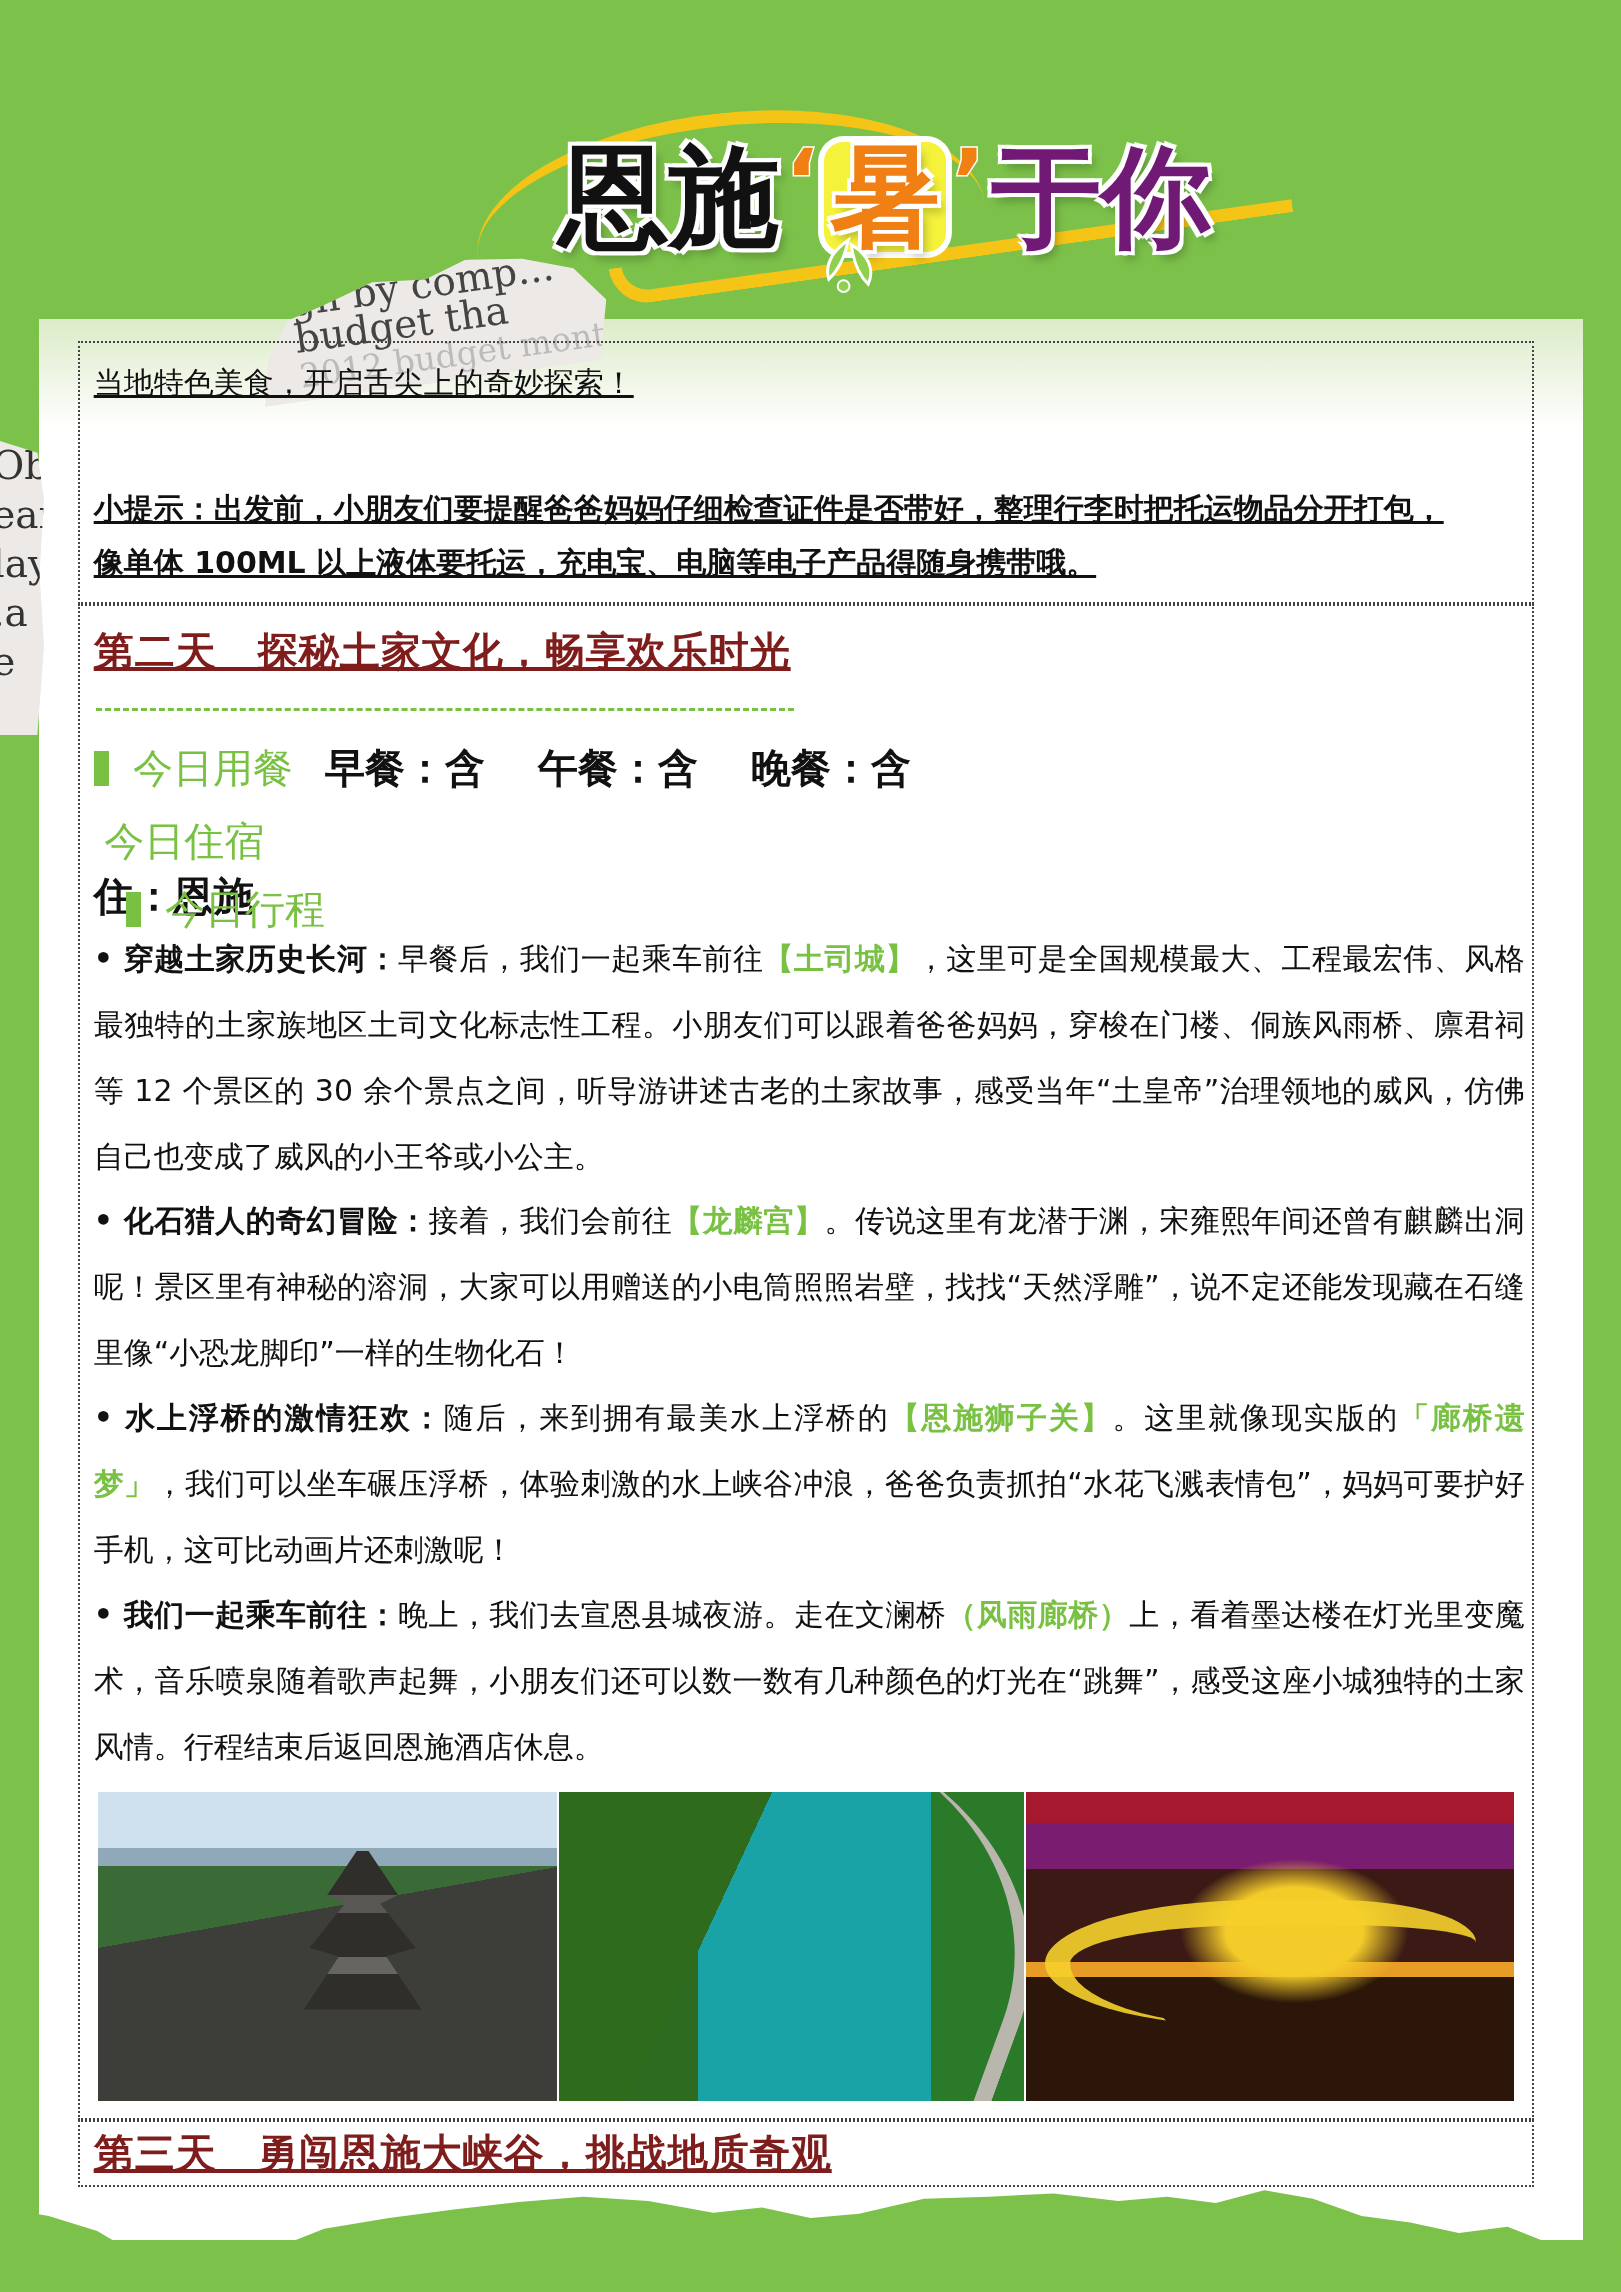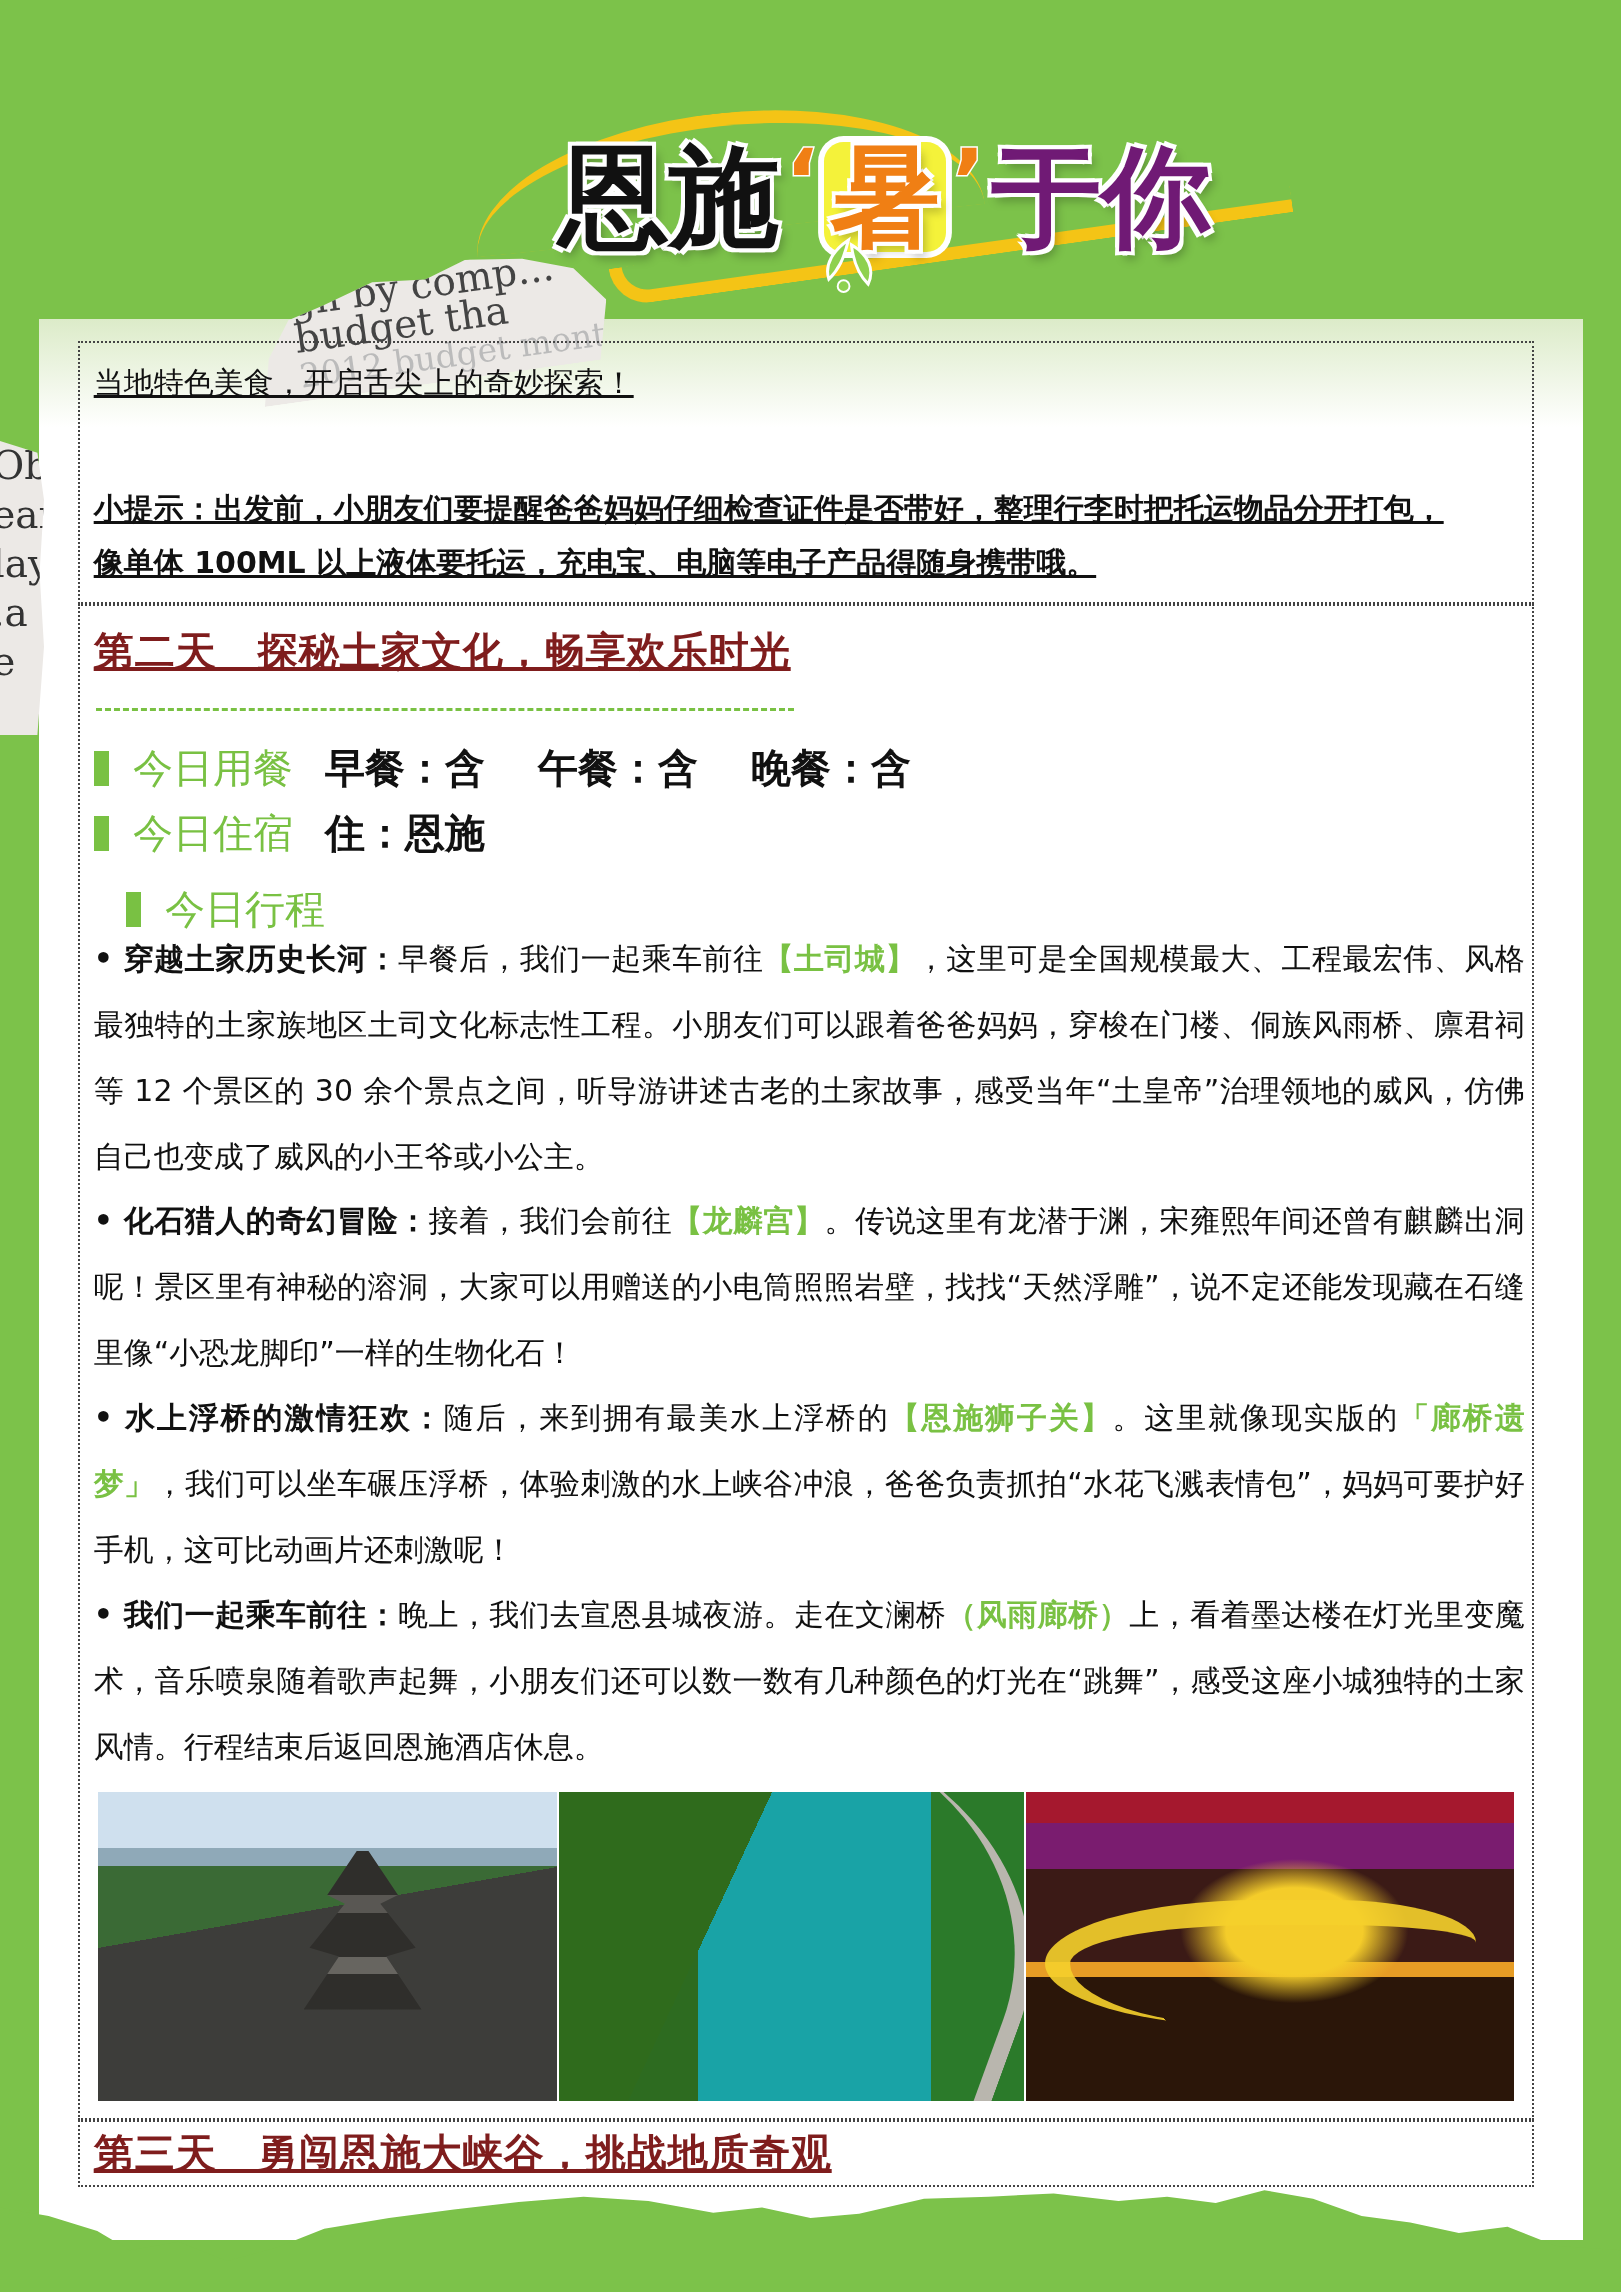--- a/index.html
+++ b/index.html
@@ -159,21 +159,21 @@
   <div class="p day-title" style="top:25.5px;">第二天　探秘土家文化，畅享欢乐时光</div>
   <div class="dash-line"></div>
 
   <div class="label-row" style="top:143px;">
     <span class="bar"></span>
     <span class="lbl">今日用餐</span>
     <span class="val">早餐：含</span>
     <span class="val">午餐：含</span>
     <span class="val">晚餐：含</span>
   </div>
-  <div class="label-row" style="top:208px;">
+  <div class="label-row" style="top:208px;flex-direction:column;">
     <span class="bar"></span>
     <span class="lbl">今日住宿</span>
     <span class="val">住：恩施</span>
   </div>
   <div class="label-row" style="top:284px;padding-left:32px;">
     <span class="bar"></span>
     <span class="lbl">今日行程</span>
   </div>
 
   <div class="para" style="top:320px;">

